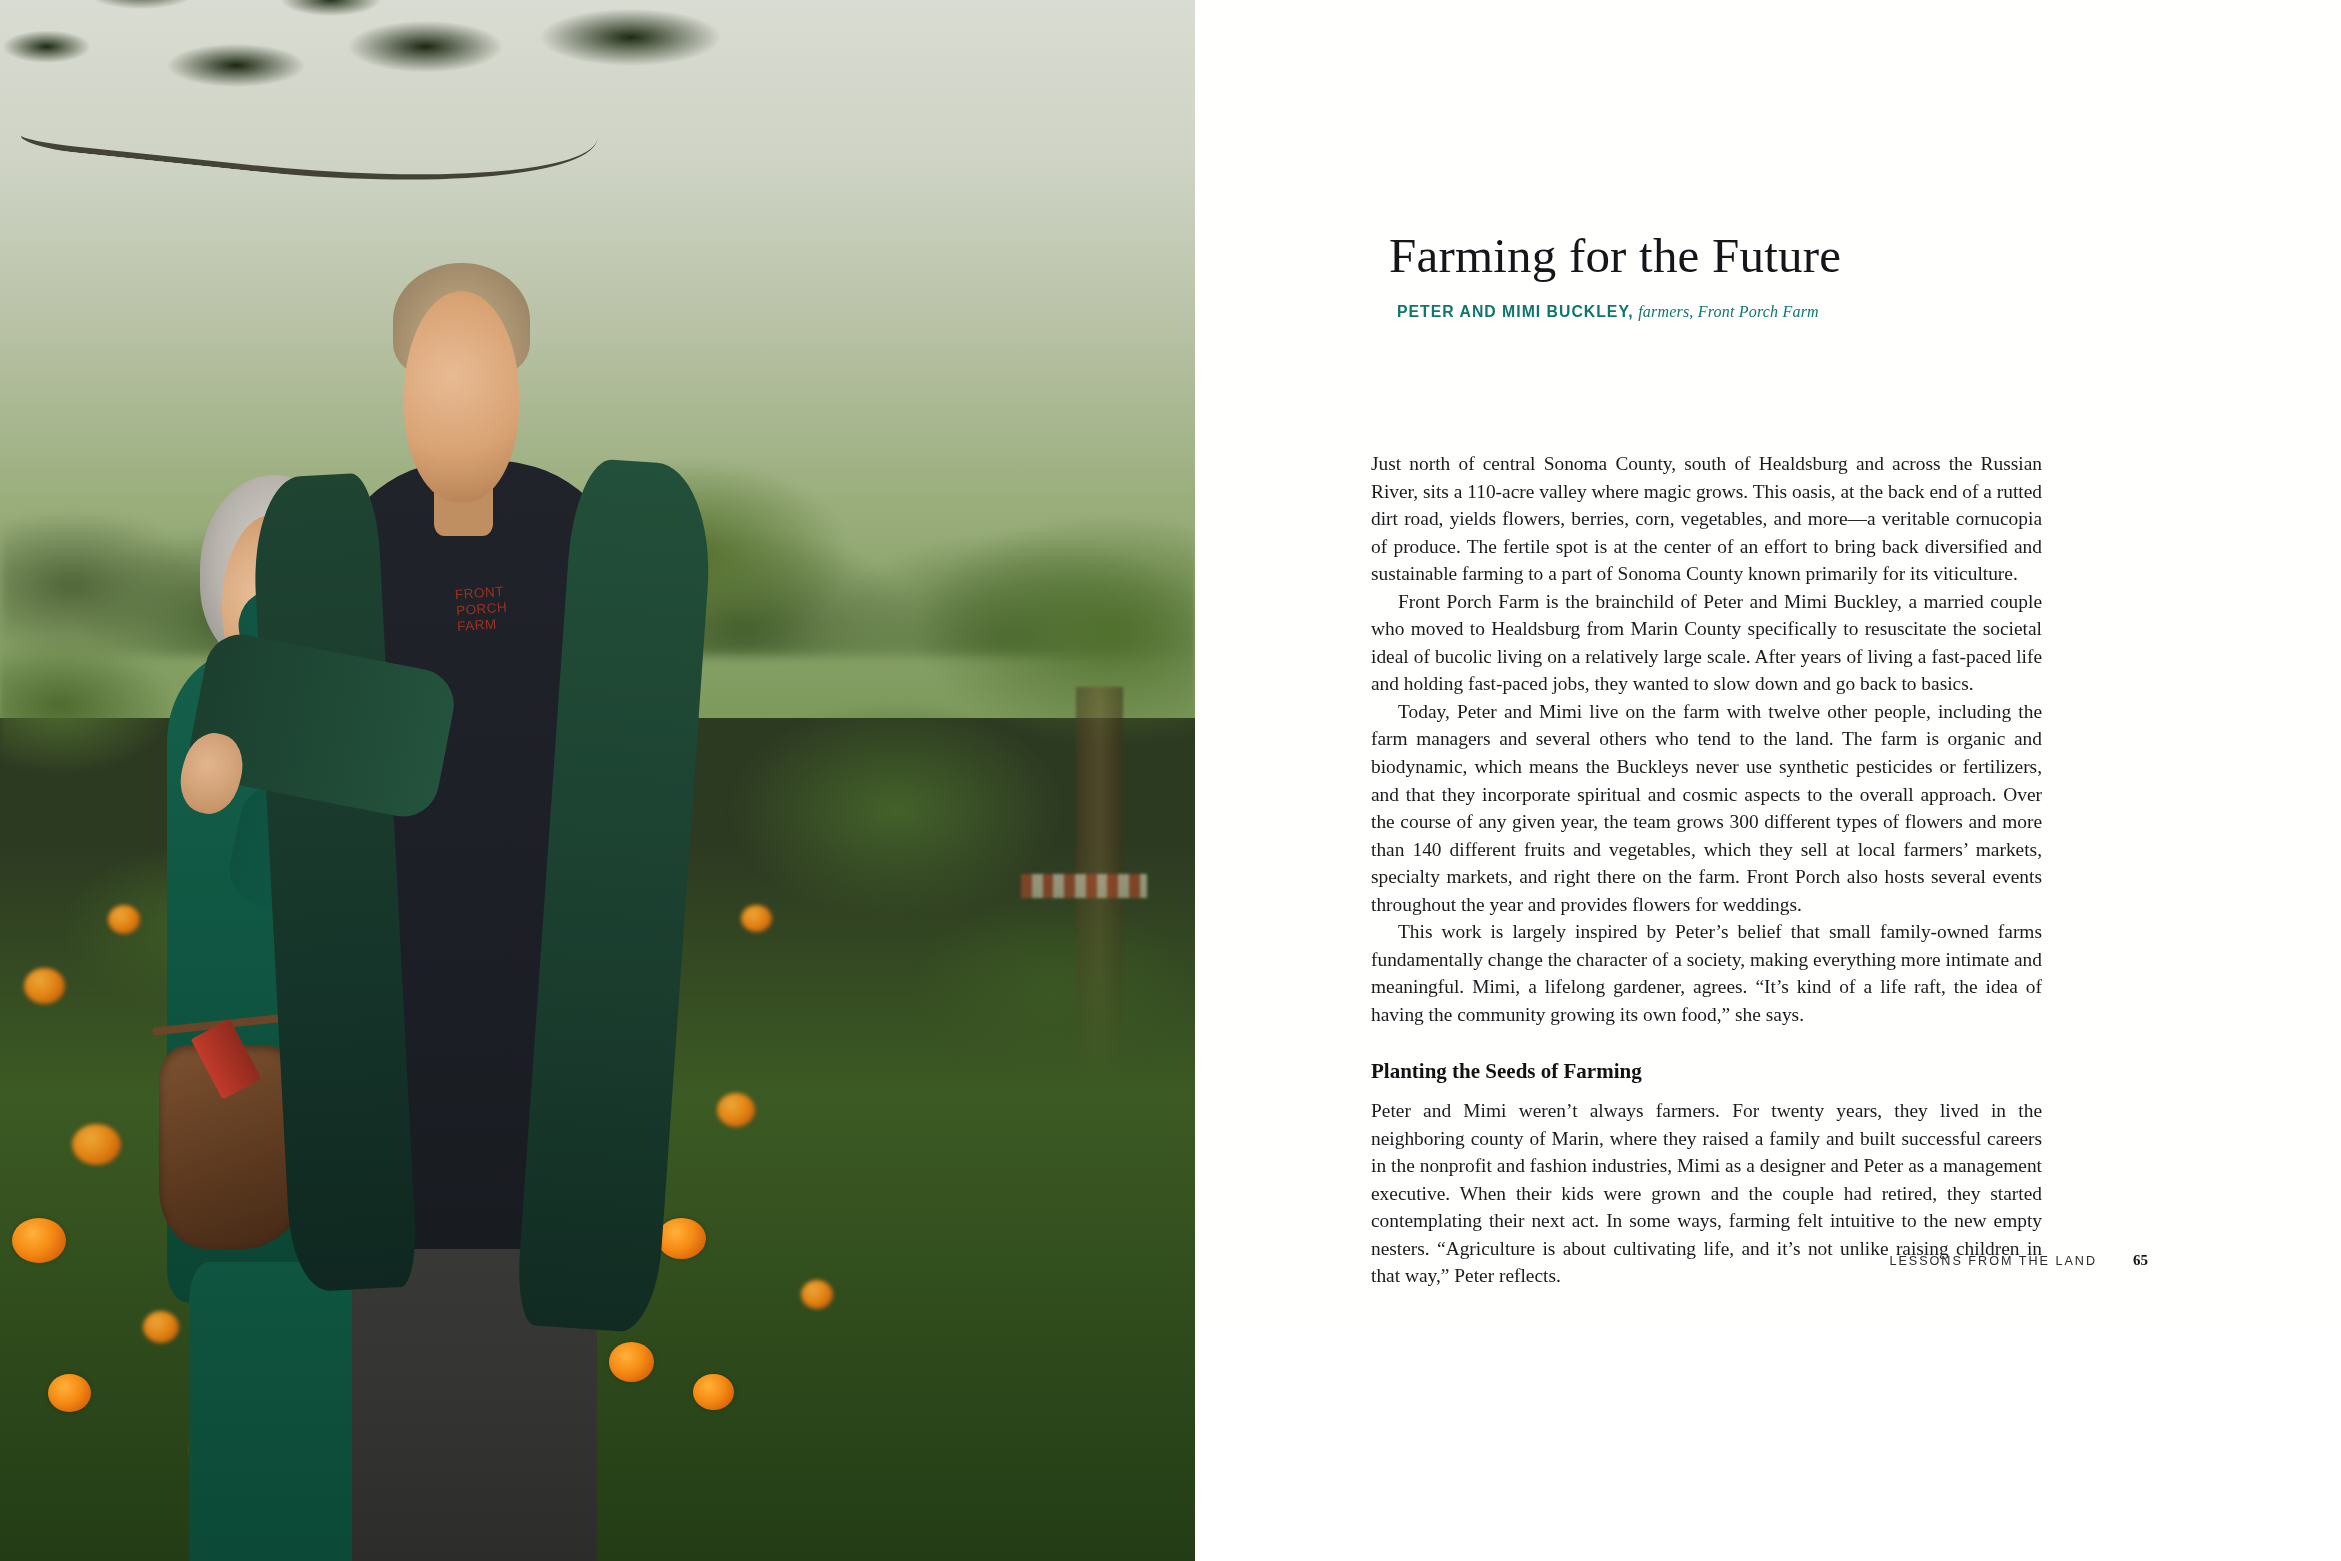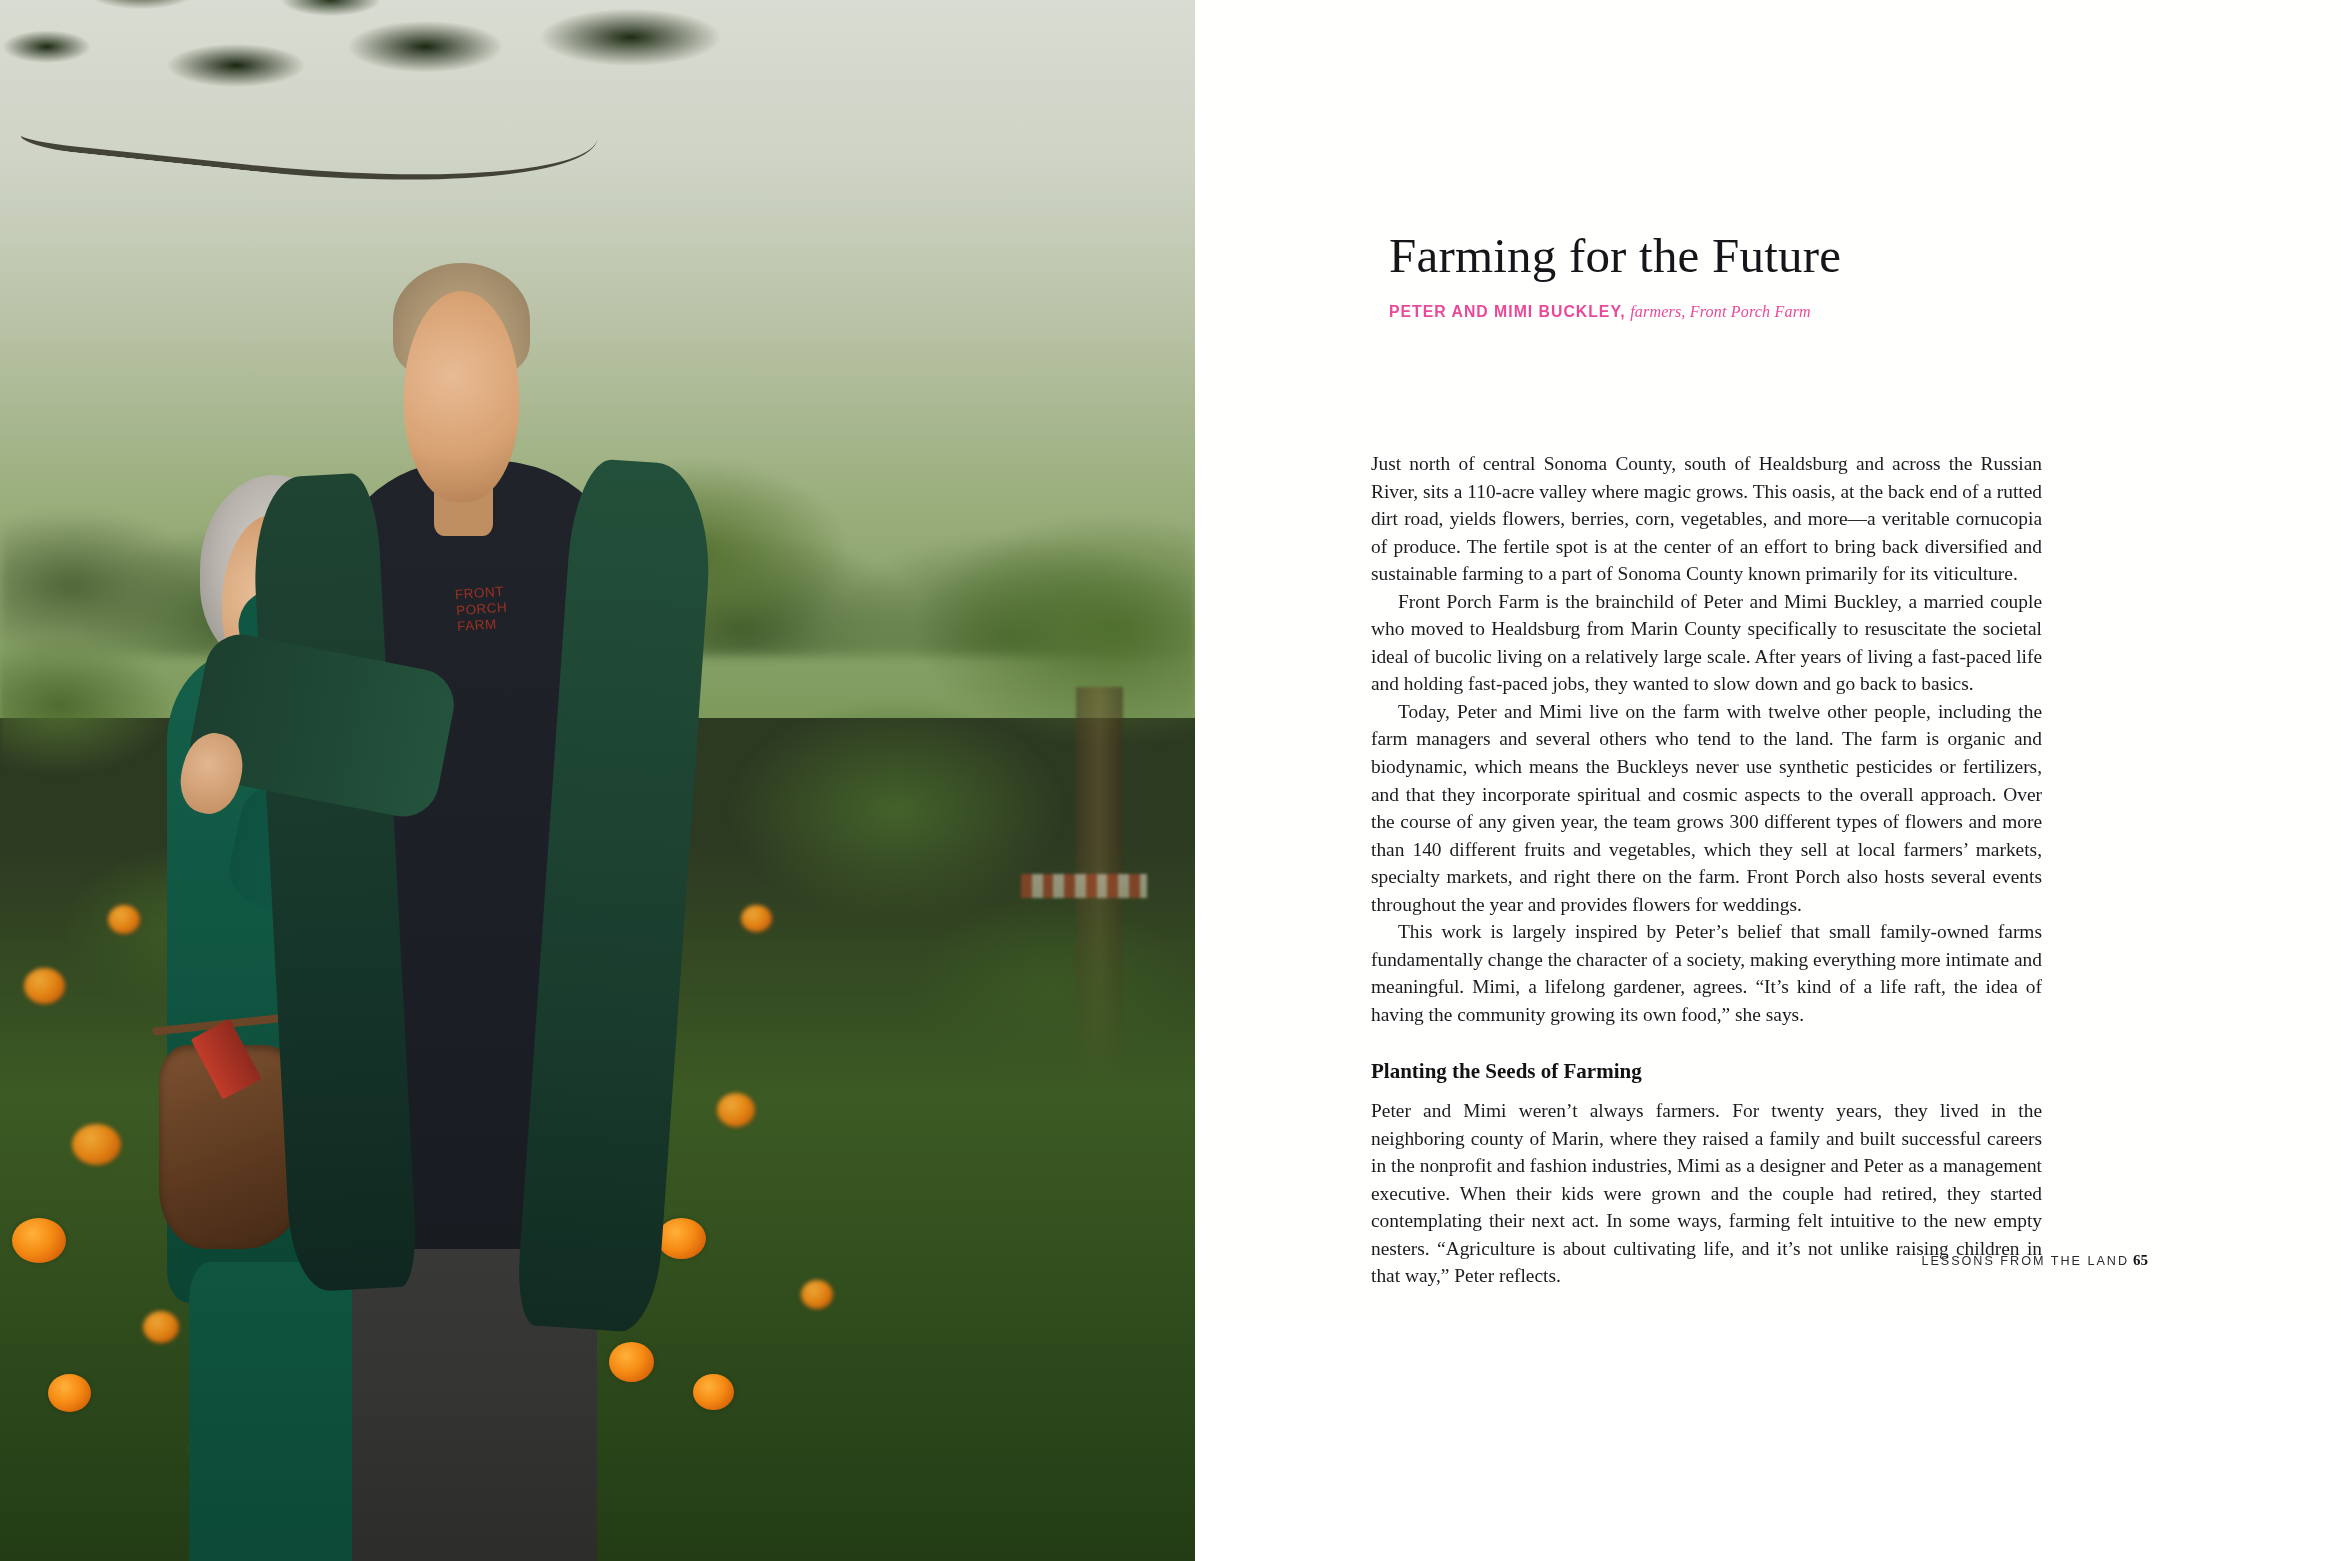--- a/index.html
+++ b/index.html
@@ -286,22 +286,22 @@
     font-weight: 400;
     font-size: 49px;
     line-height: 1.05;
     color: #16161a;
     margin: 0 0 21.6px 0;
     letter-spacing: 0.2px;
   }
   .byline {
     font-family: "Liberation Sans", sans-serif;
     font-size: 15.8px;
-    color: #ec4899;
-    margin: 0;
+    color: #0f766e;
+    margin: 8px;
     letter-spacing: 0.2px;
   }
   .byline .names {
     font-weight: 700;
     letter-spacing: 1px;
   }
   .byline .role {
     font-family: "Liberation Serif", serif;
     font-style: italic;
     font-weight: 400;
@@ -331,21 +331,21 @@
     font-size: 21px;
     color: #121214;
     margin: 31px 0 12.6px 0;
   }
   .footer {
     position: absolute;
     right: 194px;
     bottom: 54px;
     display: flex;
     align-items: baseline;
-    gap: 4px;
+    gap: 36px;
     font-family: "Liberation Sans", sans-serif;
   }
   .footer .running-head {
     font-size: 12.6px;
     letter-spacing: 2px;
     color: #2a2a2c;
   }
   .footer .folio {
     font-family: "Liberation Serif", serif;
     font-weight: 700;

